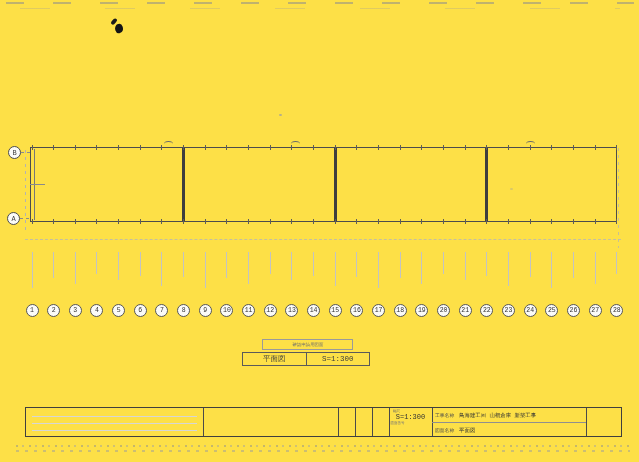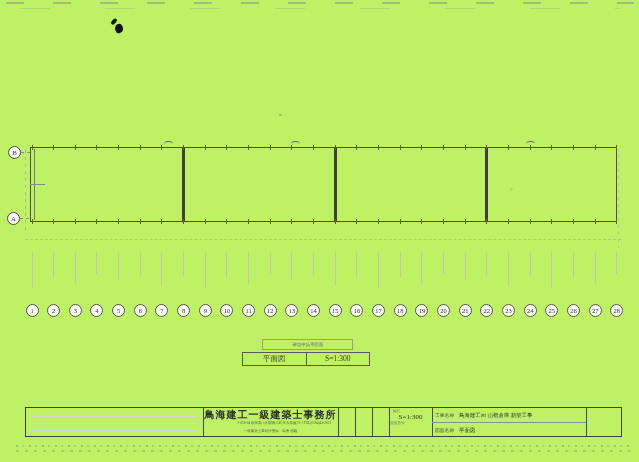--- a/index.html
+++ b/index.html
@@ -1,19 +1,19 @@
 <!DOCTYPE html>
 <html><head>
 <meta charset="utf-8">
 <style>
   html,body{margin:0;padding:0;background:#e8e8e8;}
   .page{
     position:relative;width:639px;height:462px;overflow:hidden;
-    background:#bef264;
-    font-family:Liberation Serif, serif;
+    background:#fde047;
+    font-family:Liberation Mono, monospace;
     color:#3f3f3f;
   }
   .abs{position:absolute;}
   
   .top-artifact{left:6px;top:2px;width:628px;height:2px;opacity:.55;
     background:repeating-linear-gradient(90deg,#8d8d8d 0 18px,transparent 18px 47px);}
   .top-artifact2{left:20px;top:8px;width:600px;height:1px;opacity:.3;
     background:repeating-linear-gradient(90deg,#9a9a9a 0 30px,transparent 30px 85px);}
   .ink-blot{left:112px;top:18px;width:14px;height:16px;}
   .ink-blot::before{content:"";position:absolute;left:3px;top:6px;width:8px;height:9px;
@@ -233,25 +233,20 @@
     <div class="tb-ghostline" style="left:6px;top:22px;width:165px;"></div>
 
     <div class="tb-vline" style="left:177px;"></div>
     <div class="tb-vline" style="left:312px;"></div>
     <div class="tb-vline" style="left:329px;"></div>
     <div class="tb-vline" style="left:346px;"></div>
     <div class="tb-vline" style="left:363px;"></div>
     <div class="tb-vline" style="left:406px;"></div>
     <div class="tb-vline" style="left:560px;"></div>
 
-    <div class="firm-cell">
-      <div class="firm-name">鳥海建工一級建築士事務所</div>
-      <div class="firm-small">〒018-04 秋田県由利郡象潟町字大塩越73-1 TEL(0184)43-2021</div>
-      <div class="firm-small">一級建築士事務所登録　鳥海 信義</div>
-    </div>
 
     <div class="scale-cell">
       <div class="scale-top">縮尺</div>
       <div class="scale-val">S=1:300</div>
       <div class="scale-sub">図面番号</div>
     </div>
 
     <div class="proj-cell">
       <div class="proj-row r1">
         <span class="proj-label">工事名称</span>

